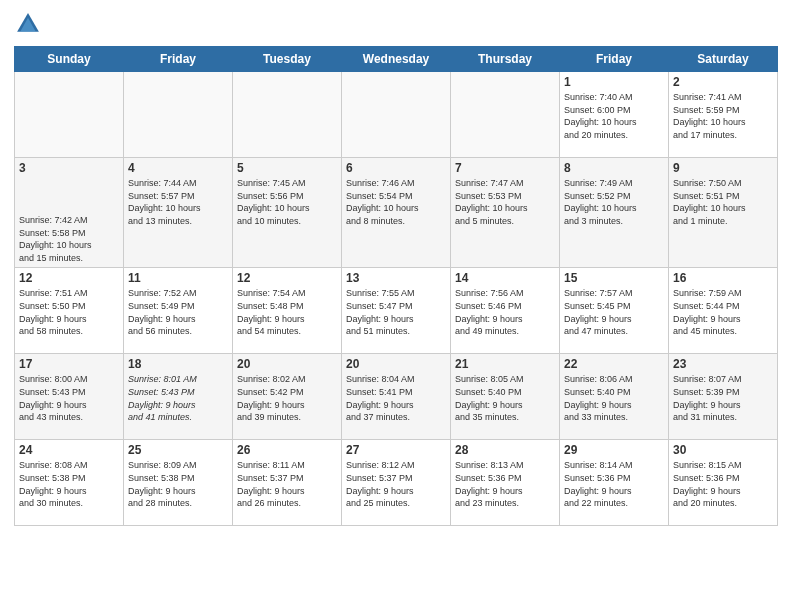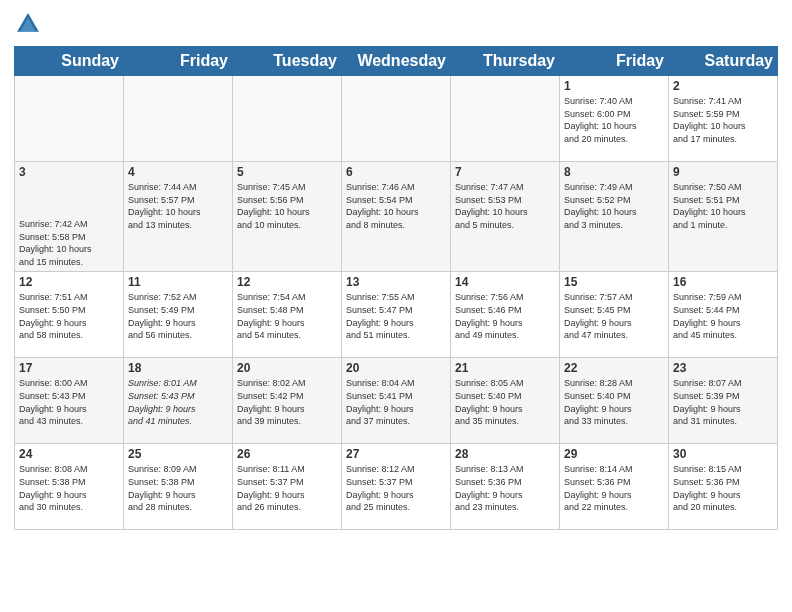--- a/index.html
+++ b/index.html
@@ -49,24 +49,24 @@
       color: #555;
     }
     .calendar {
       width: 100%;
       border-collapse: collapse;
       table-layout: fixed;
     }
     .calendar th {
       background-color: #2e6da4;
       color: #fff;
-      font-size: 16px;
+      font-size: 12px;
       font-weight: bold;
       padding: 5px 4px;
-      text-align: right;
+      text-align: center;
       border: 1px solid #2e6da4;
     }
     .calendar td {
       border: 1px solid #ccc;
       vertical-align: top;
       padding: 3px 4px;
       font-size: 9.5px;
       color: #333;
       height: 86px;
       background: #fff;
@@ -277,21 +277,21 @@
           </td>
           <td>
             <span class="day-num">21</span>
             <div class="day-info" style="white-space: pre-line;">Sunrise: 8:05 AM
 Sunset: 5:40 PM
 Daylight: 9 hours
 and 35 minutes.</div>
           </td>
           <td>
             <span class="day-num">22</span>
-            <div class="day-info" style="white-space: pre-line;">Sunrise: 8:28 AM
+            <div class="day-info" style="white-space: pre-line;">Sunrise: 8:06 AM
 Sunset: 5:40 PM
 Daylight: 9 hours
 and 33 minutes.</div>
           </td>
           <td>
             <span class="day-num">23</span>
             <div class="day-info" style="white-space: pre-line;">Sunrise: 8:07 AM
 Sunset: 5:39 PM
 Daylight: 9 hours
 and 31 minutes.</div>

